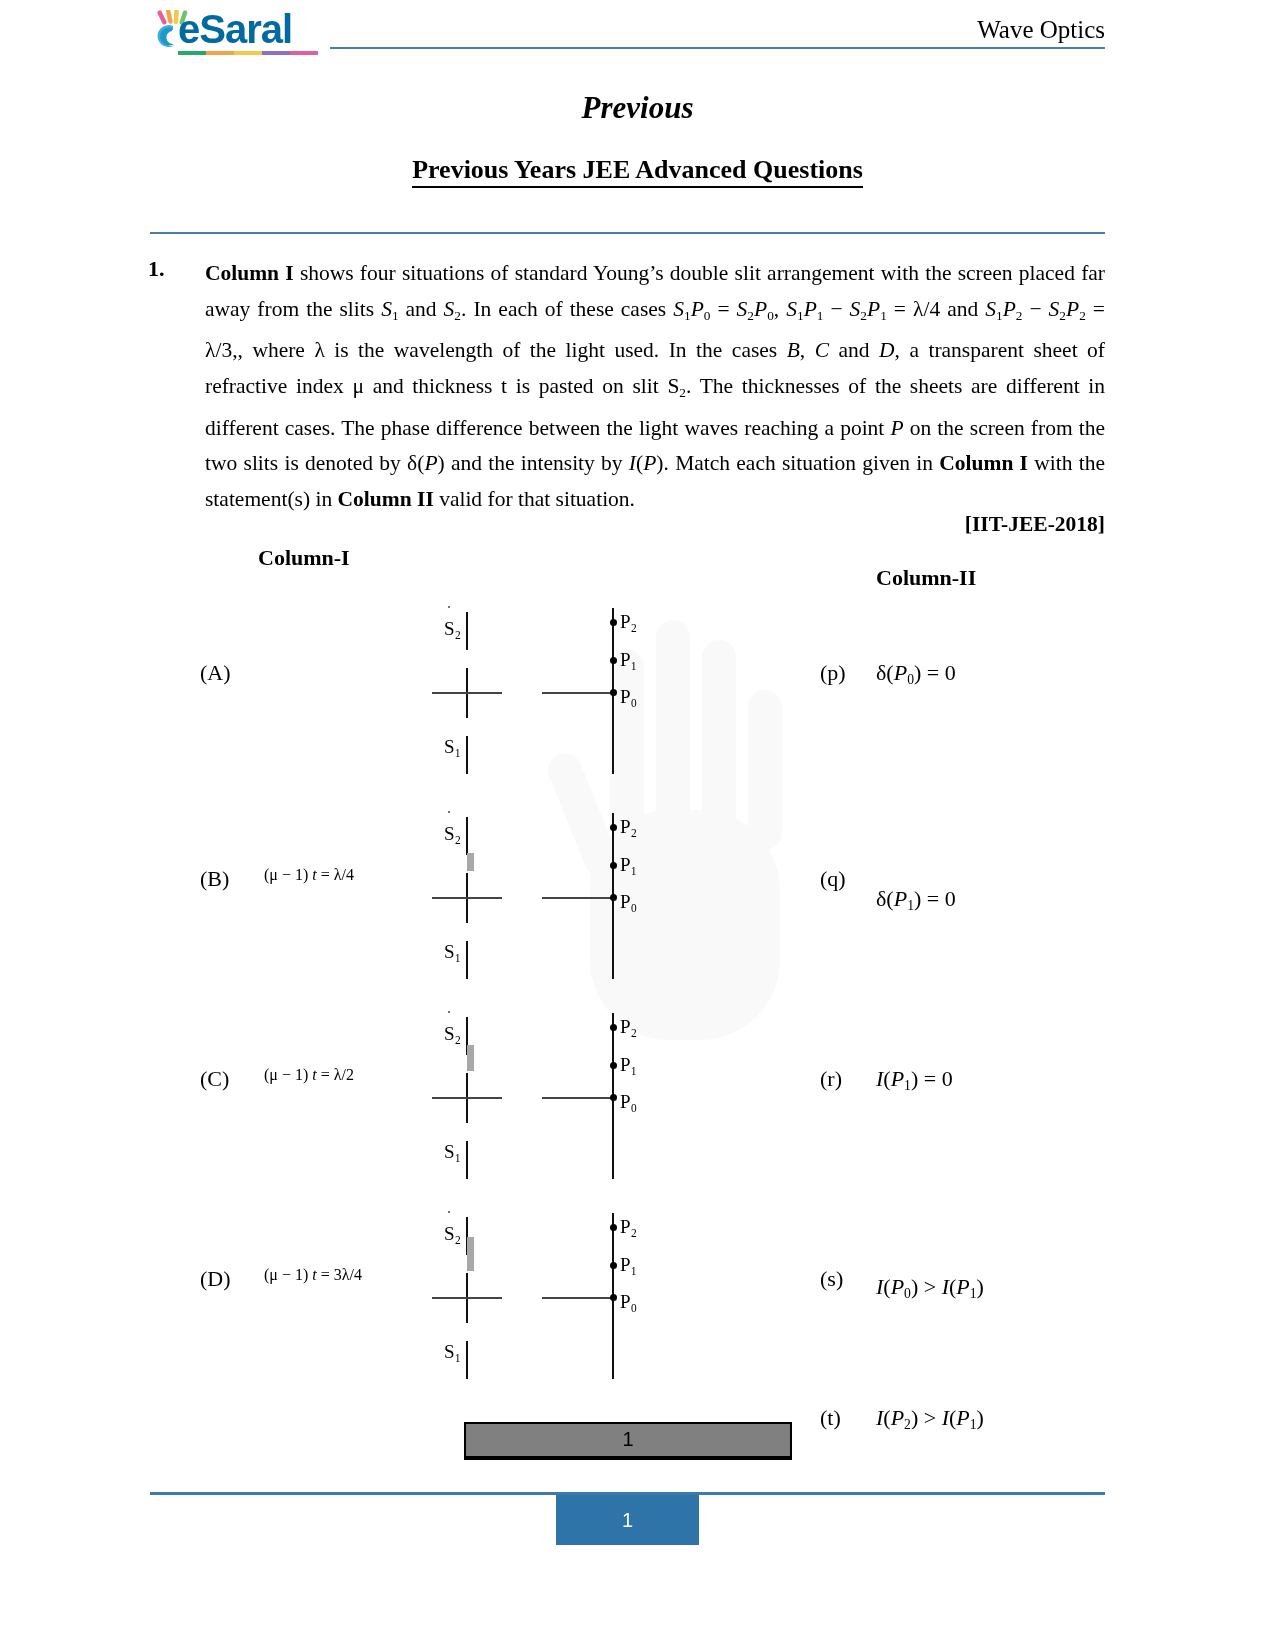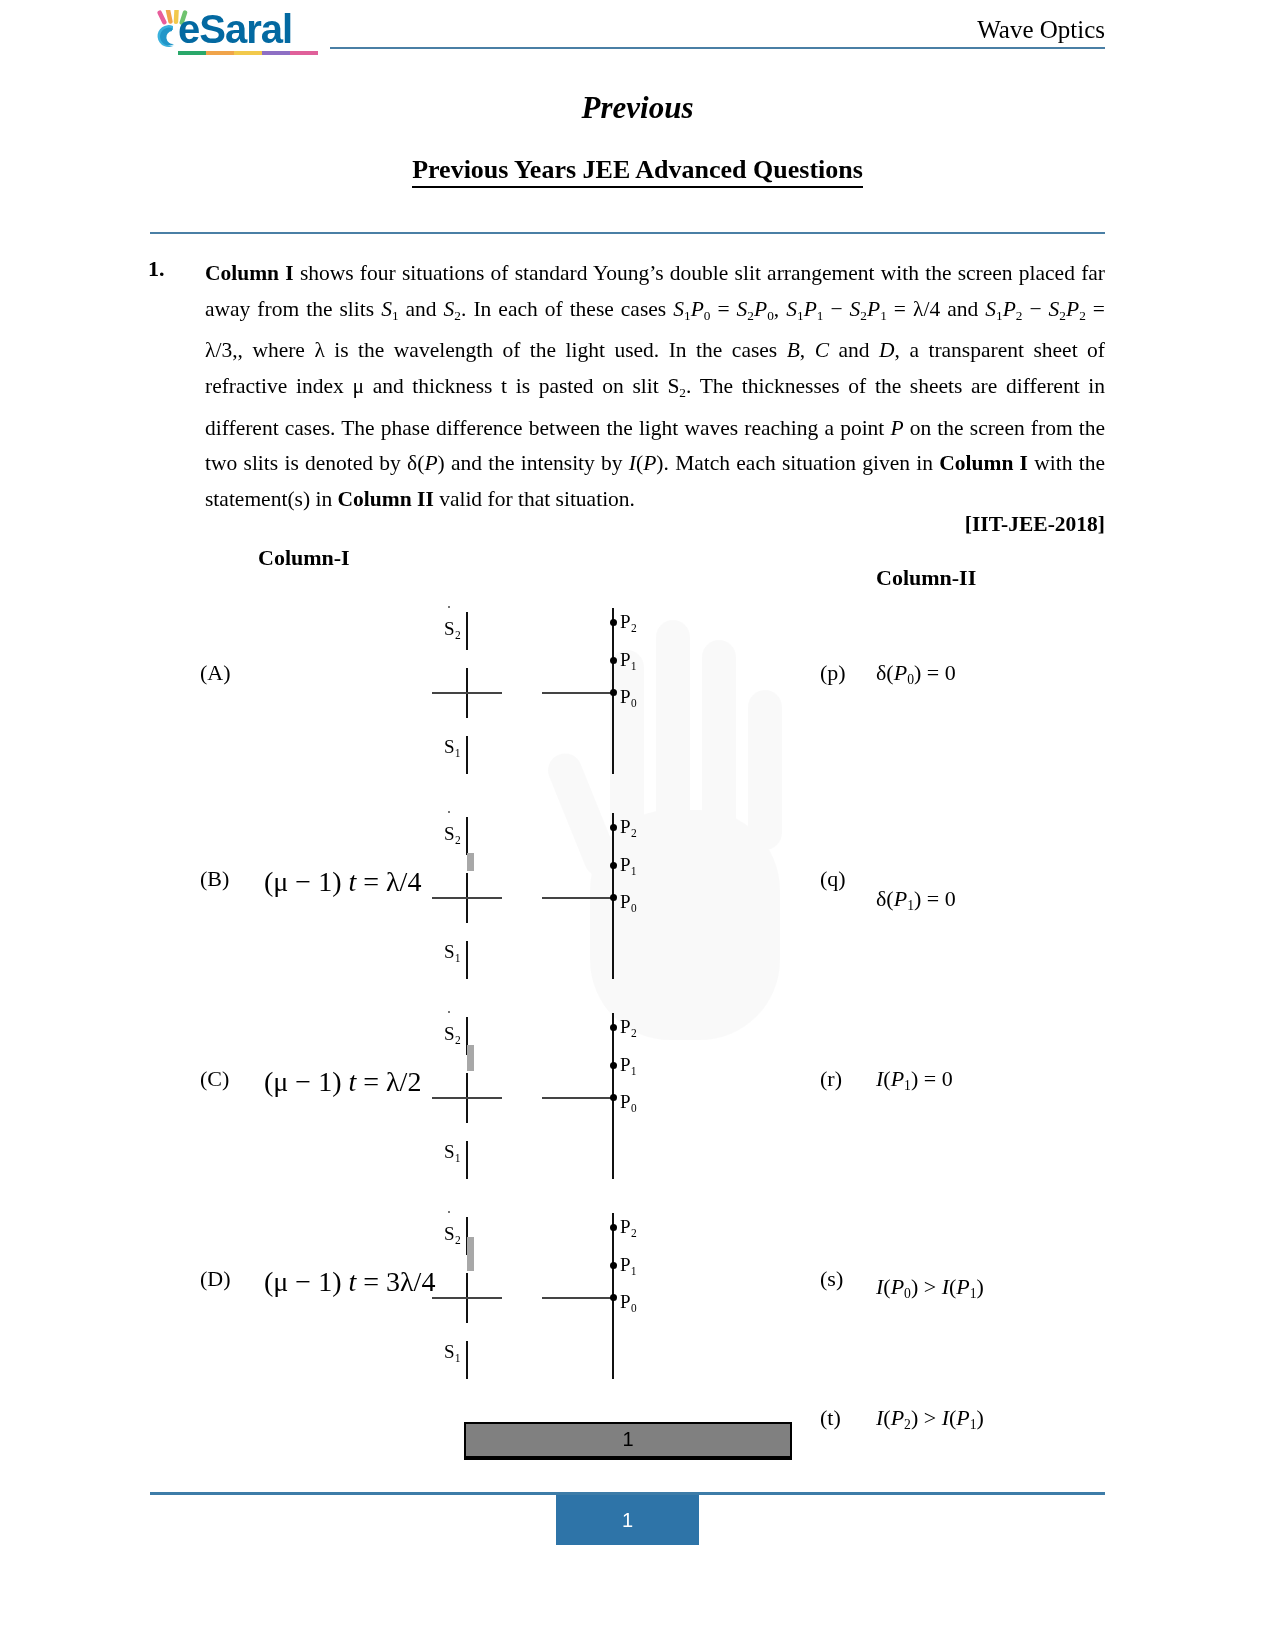--- a/index.html
+++ b/index.html
@@ -126,21 +126,21 @@
     font-weight: bold; font-size: 22px; margin-top: 20px;
   }
 
   
   .row-label {
     position: absolute;
     font-size: 22px;
   }
   .row-formula {
     position: absolute;
-    font-size: 28px;
+    font-size: 16px;
     white-space: nowrap;
   }
   .row-formula i { font-style: italic; }
 
   
   .diagram {
     position: absolute;
     width: 230px; height: 175px;
   }
   .slit-barrier-top,

